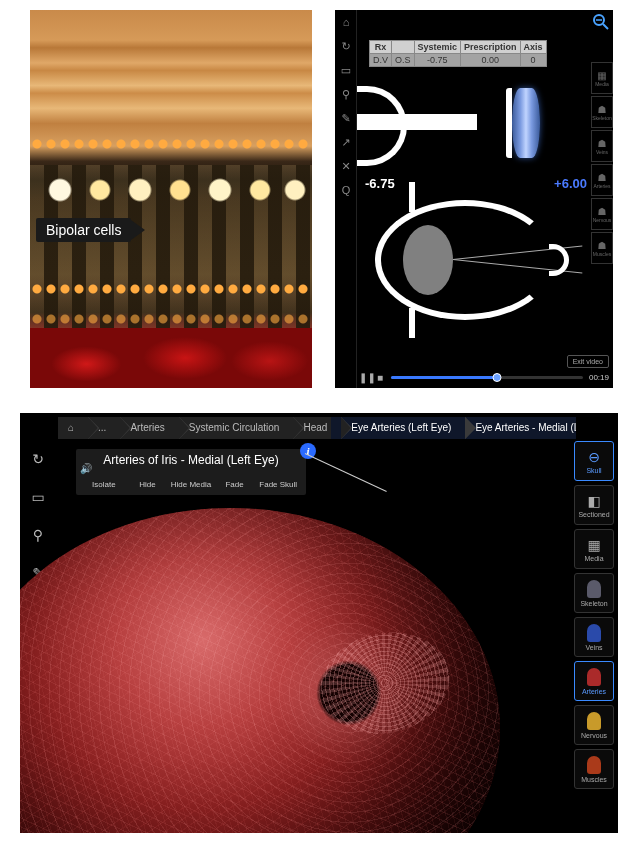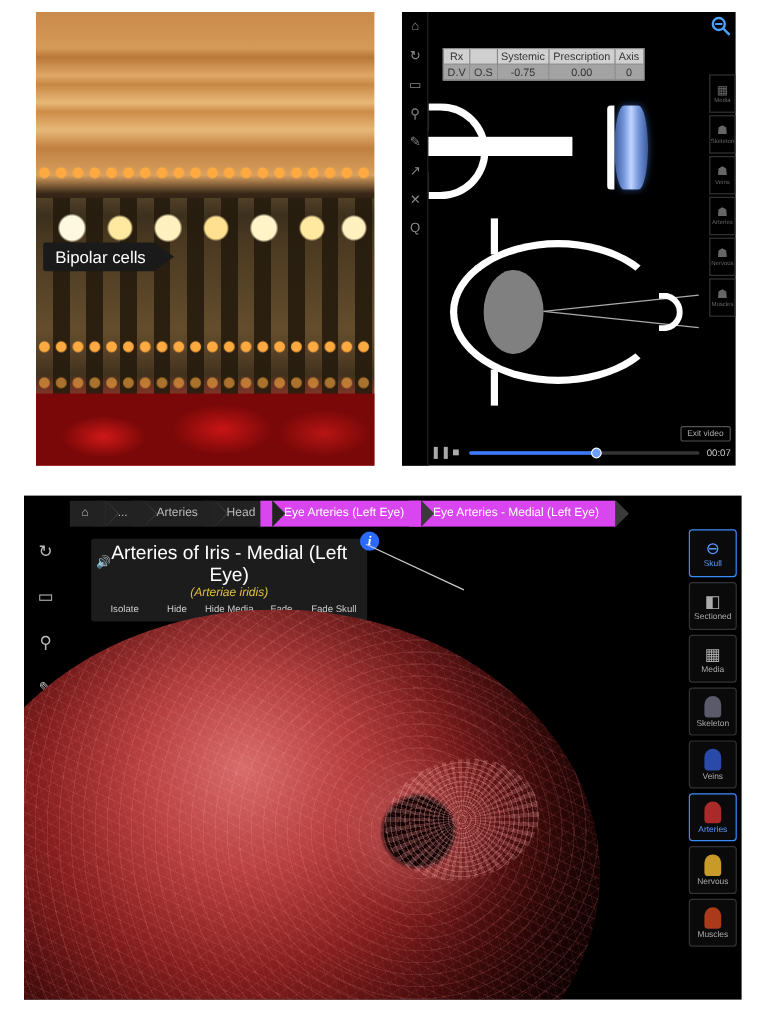--- a/index.html
+++ b/index.html
@@ -30,42 +30,42 @@
   background-size:14px 18px}
 .retina .dots.d1{top:125px}
 .retina .dots.d2{top:270px}
 .retina .dots.d3{top:300px;opacity:.6}
 .retina .blood{position:absolute;left:0;right:0;bottom:0;height:60px;
   background:
     radial-gradient(ellipse 50px 25px at 20% 60%, #d01818 0%, transparent 70%),
     radial-gradient(ellipse 60px 30px at 55% 50%, #c81414 0%, transparent 70%),
     radial-gradient(ellipse 55px 28px at 85% 55%, #b81414 0%, transparent 70%),
     #7a0808}
-.retina .tag{position:absolute;left:6px;top:192px;display:flex;align-items:center}
+.retina .tag{position:absolute;left:6px;top:208px;display:flex;align-items:center}
 .retina .tag .box{background:#1a1a1a;color:#fff;font-size:14px;padding:4px 10px;border-radius:2px}
 .retina .tag .arrow{width:0;height:0;border-top:10px solid transparent;border-bottom:10px solid transparent;border-left:14px solid #1a1a1a}
 .retina .bulbs{position:absolute;left:0;right:0;top:155px;height:50px;
   background:
     radial-gradient(circle at 30px 25px,#fff8e0 10px,transparent 12px),
     radial-gradient(circle at 70px 25px,#ffe8a0 9px,transparent 11px),
     radial-gradient(circle at 110px 25px,#fff0c0 10px,transparent 12px),
     radial-gradient(circle at 150px 25px,#ffe090 9px,transparent 11px),
     radial-gradient(circle at 190px 25px,#fff4c8 10px,transparent 12px),
     radial-gradient(circle at 230px 25px,#ffe8a0 9px,transparent 11px),
     radial-gradient(circle at 265px 25px,#fff0c0 9px,transparent 11px)}
 
 
 .lens{position:absolute;left:335px;top:10px;width:278px;height:378px;background:#000}
 .lens .sidebar{position:absolute;left:0;top:0;width:22px;height:100%;background:#000;border-right:1px solid #222}
 .lens .sidebar .ic{width:22px;height:24px;display:flex;align-items:center;justify-content:center;color:#888;font-size:11px}
 .lens .title{position:absolute;left:50px;right:22px;top:4px;color:#fff;font-size:20px;font-weight:600;text-align:center}
 .lens .search{position:absolute;right:2px;top:2px;width:20px;height:20px;color:#4aa3ff}
 .lens table{position:absolute;left:34px;right:24px;top:30px;border-collapse:collapse;font-size:9px;color:#333;background:#eee}
 .lens table th,.lens table td{border:1px solid #888;padding:1px 3px;text-align:center}
-.lens table th{background:#d0d0d0;font-weight:400}
+.lens table th{background:#d0d0d0;font-weight:700}
 .lens table td{background:#a3a3a3}
 .lens .rtabs{position:absolute;right:0;top:52px;width:22px}
 .lens .rtabs .rt{width:22px;height:32px;border:1px solid #333;margin-bottom:2px;display:flex;flex-direction:column;align-items:center;justify-content:center;font-size:5px;color:#666}
 .lens .rtabs .rt .ric{font-size:10px}
 .lens .diag{position:absolute;left:22px;right:22px;top:56px;bottom:34px}
 .lens .hbar{position:absolute;left:0;top:48px;width:120px;height:16px;background:#fff}
 .lens .cornea{position:absolute;left:0;top:20px;width:50px;height:80px;border:6px solid #fff;border-left:none;border-radius:0 80px 80px 0;background:transparent}
 .lens .lshape{position:absolute;left:155px;top:22px;width:28px;height:70px;border-radius:8px/35px;
   background:linear-gradient(90deg,#3a5a9a,#7a9ae0 30%,#c0d4ff 50%,#7a9ae0 70%,#3a5a9a);
   box-shadow:0 0 6px #2a4a8a}
@@ -91,29 +91,29 @@
 .lens .pbar .track .knob{position:absolute;left:55%;top:-3px;width:9px;height:9px;border-radius:50%;background:#6aa0ff;border:1px solid #fff;transform:translateX(-50%)}
 .lens .pbar .time{color:#ccc;font-size:8px}
 
 
 .anat{position:absolute;left:20px;top:413px;width:598px;height:420px;background:#000}
 .anat .crumbs{position:absolute;left:38px;right:42px;top:4px;height:22px;display:flex;align-items:center;overflow:hidden}
 .anat .crumb{position:relative;height:22px;line-height:22px;padding:0 14px 0 20px;font-size:10px;color:#bbb;
   background:#222;margin-left:-10px;white-space:nowrap}
 .anat .crumb::after{content:"";position:absolute;right:-10px;top:0;width:0;height:0;border-top:11px solid transparent;border-bottom:11px solid transparent;border-left:10px solid #222;z-index:2}
 .anat .crumb::before{content:"";position:absolute;right:-11px;top:0;width:0;height:0;border-top:11px solid transparent;border-bottom:11px solid transparent;border-left:11px solid #444;z-index:1}
-.anat .crumb.light{background:#d946ef;color:#fff}
+.anat .crumb.light{background:#0f172a;color:#fff}
 .anat .crumb.light::after{border-left-color:#3a3a3a}
 .anat .crumb.home{padding-left:10px;margin-left:0}
 .anat .lside{position:absolute;left:4px;top:32px;width:28px}
 .anat .lside .li{width:28px;height:28px;margin-bottom:10px;display:flex;align-items:center;justify-content:center;color:#bbb;font-size:14px}
 .anat .info{position:absolute;left:56px;top:36px;width:230px;background:rgba(30,30,30,.92);border-radius:2px;padding:4px 6px 6px}
-.anat .info .ttl{color:#fff;font-size:16px;text-align:center}
+.anat .info .ttl{color:#fff;font-size:12px;text-align:center}
 .anat .info .lat{color:#e0c040;font-style:italic;font-size:10px;text-align:center}
-.anat .info .row{display:flex;justify-content:flex-end;margin-top:3px}
+.anat .info .row{display:flex;justify-content:flex-end;margin-top:13px}
 .anat .info .row span{color:#ccc;font-size:8px;text-align:center;flex:1}
 .anat .info .spk{position:absolute;left:4px;top:14px;color:#ccc;font-size:10px}
 .anat .info .ii{position:absolute;right:-10px;top:-6px;width:16px;height:16px;border-radius:50%;background:#2a6aff;color:#fff;font-size:11px;font-style:italic;font-weight:bold;text-align:center;line-height:16px;font-family:Georgia,serif}
 .anat .leader{position:absolute;left:285px;top:40px;width:90px;height:1px;background:#ccc;transform:rotate(25deg);transform-origin:left}
 .anat .rside{position:absolute;right:4px;top:28px;width:40px}
 .anat .rside .ri{width:40px;height:40px;border:1px solid #333;border-radius:3px;margin-bottom:4px;display:flex;flex-direction:column;align-items:center;justify-content:center;font-size:7px;color:#aaa;gap:2px;background:#0a0a0a}
 .anat .rside .ri.on{border-color:#3a8aff;color:#5a9aff}
 .anat .rside .ri .ic{font-size:14px}
 .anat .rside .ri.skel .ic,.anat .rside .ri.vei .ic,.anat .rside .ri.art .ic,.anat .rside .ri.ner .ic,.anat .rside .ri.mus .ic{width:14px;height:18px;border-radius:7px 7px 3px 3px}
 .anat .rside .ri.skel .ic{background:#5a5a6a}
@@ -217,65 +217,69 @@
     <div class="rt">
         <span class="ric">☗</span>
         <span>Muscles</span>
       </div>
   </div>
   <div class="diag">
     <div class="cornea"></div>
     <div class="hbar"></div>
     <div class="lshape"></div>
   </div>
+  <div class="nums">
+    <span class="lo">-6.75</span>
+    <span class="hi">+6.00</span>
+  </div>
   <div class="eye">
     <div class="stem s1"></div>
     <div class="stem s2"></div>
     <div class="wall"></div>
     <div class="lens2"></div>
     <div class="ray r1"></div>
     <div class="ray r2"></div>
     <div class="nerve"></div>
   </div>
   <div class="exitv">Exit video</div>
   <div class="pbar">
     <div class="btn">❚❚</div>
     <div class="btn">■</div>
     <div class="track">
       <div class="fill"></div>
       <div class="knob"></div>
     </div>
-    <div class="time">00:07</div>
+    <div class="time">00:19</div>
   </div>
 </div>
 
 <div class="anat">
   <div class="crumbs">
     <div class="crumb home">⌂</div>
     <div class="crumb">...</div>
     <div class="crumb">Arteries</div>
+    <div class="crumb">Systemic Circulation</div>
     <div class="crumb">Head</div>
     <div class="crumb light">Eye Arteries (Left Eye)</div>
     <div class="crumb light">Eye Arteries - Medial (Left Eye)</div>
   </div>
   <div class="lside" id="anat-left">
       <div class="li">↻</div>
       <div class="li">▭</div>
       <div class="li">⚲</div>
       <div class="li">✎</div>
       <div class="li">↗</div>
       <div class="li">✕</div>
       <div class="li">Q</div>
       <div class="li">⠿</div>
     </div>
   <div class="info">
     <div class="spk">🔊</div>
     <div class="ii">i</div>
     <div class="ttl">Arteries of Iris - Medial (Left Eye)</div>
-    <div class="lat">(Arteriae iridis)</div>
     <div class="row">
       <span>Isolate</span>
       <span>Hide</span>
       <span>Hide Media</span>
       <span>Fade</span>
       <span>Fade Skull</span>
     </div>
   </div>
   <div class="leader"></div>
   <div class="rside" id="anat-right">

